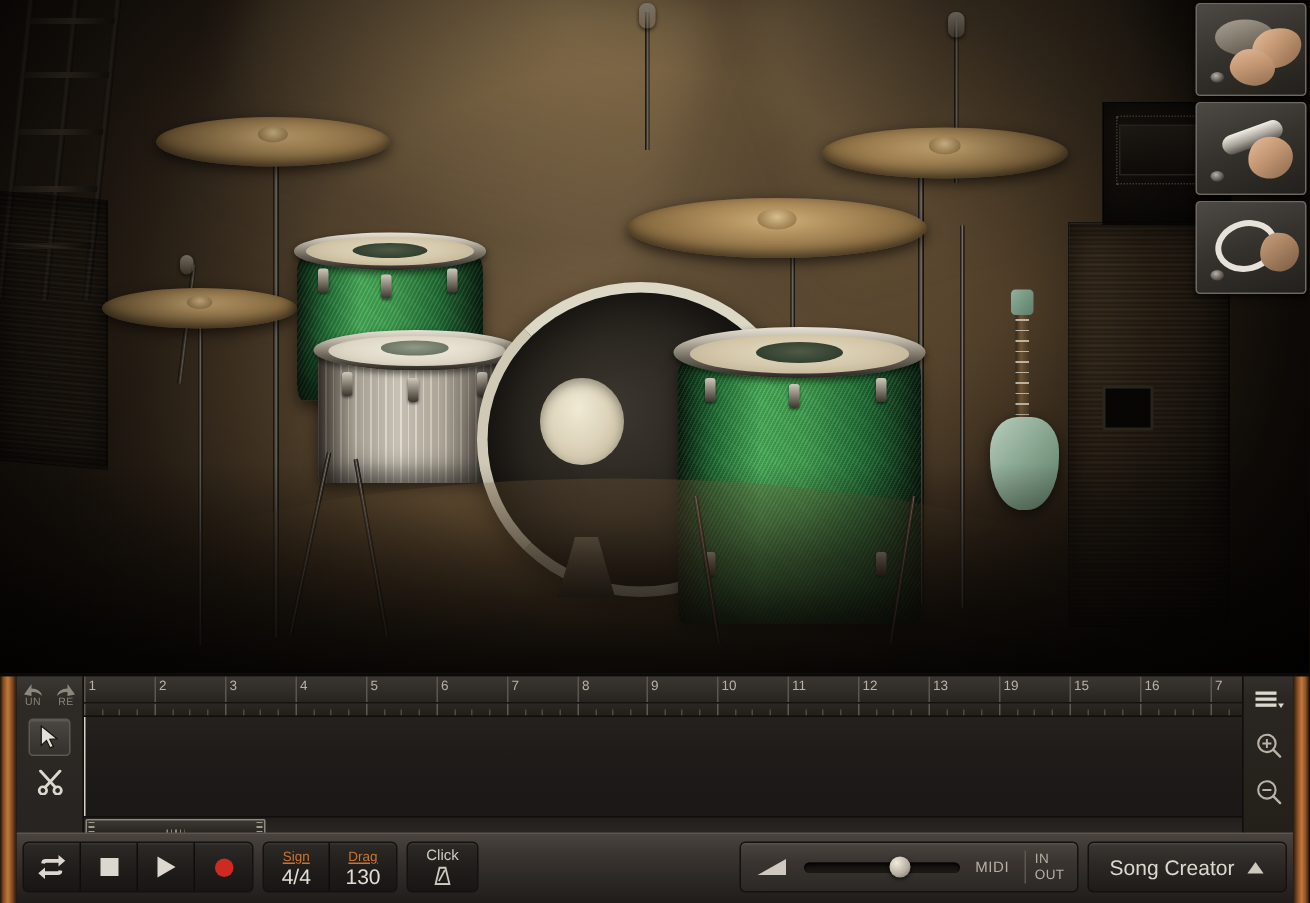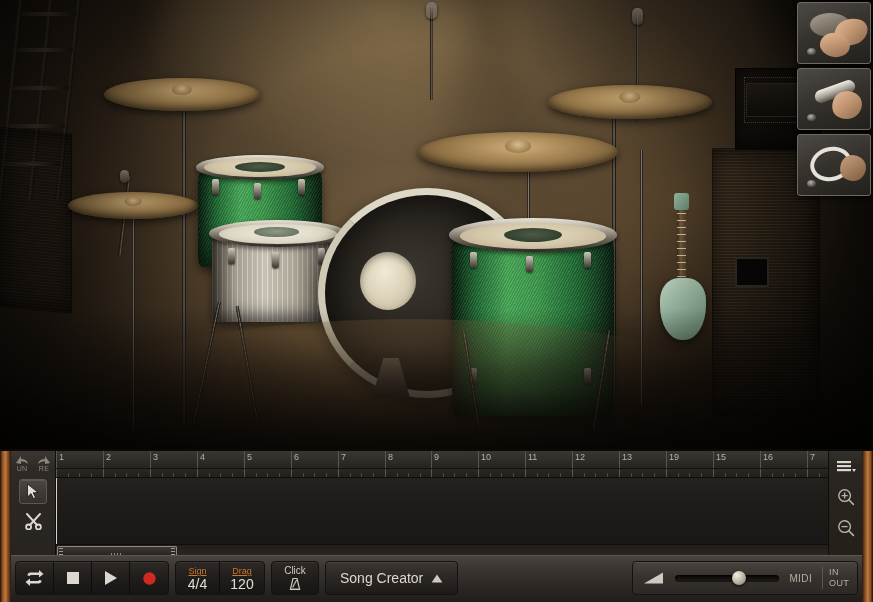--- a/index.html
+++ b/index.html
@@ -741,49 +741,49 @@
         </div>
       </div>
 
       <div class="tgroup">
         <div class="field">
           <span class="k">Sign</span>
           <span class="v">4/4</span>
         </div>
         <div class="field">
           <span class="k">Drag</span>
-          <span class="v">120</span>
+          <span class="v">130</span>
         </div>
       </div>
 
       <div id="clickbtn">
         <span class="k">Click</span>
         <svg width="14" height="14" viewBox="0 0 14 14">
           <path d="M5 1.5 L9 1.5 L11.6 12.4 L2.4 12.4 Z" fill="none" stroke="#cfc9c0" stroke-width="1.2"></path>
           <path d="M3.3 12.4 L10.7 12.4" stroke="#cfc9c0" stroke-width="1.3"></path>
           <path d="M8.6 3 L4.6 10.4" stroke="#cfc9c0" stroke-width="1.1"></path>
         </svg>
       </div>
 
-      <div id="songcreator">
-        <span class="lbl">Song Creator</span>
-        <svg width="12" height="9" viewBox="0 0 12 9">
-          <path d="M6 0.6 L11.4 8.4 L0.6 8.4 Z" fill="#cfc9c0"></path>
-        </svg>
-      </div>
-
       <div id="rightgrp">
         <svg width="22" height="14" viewBox="0 0 22 14">
           <path d="M1 12.4 L20 1.6 L20 12.4 Z" fill="#cfc9c0"></path>
         </svg>
         <div id="volslider">
           <div class="track"></div>
           <div id="volknob" style="left: 56.7px;"></div>
         </div>
         <span id="midilbl">MIDI</span>
         <div id="inout">
           <span>IN</span>
           <span>OUT</span>
         </div>
       </div>
+
+      <div id="songcreator">
+        <span class="lbl">Song Creator</span>
+        <svg width="12" height="9" viewBox="0 0 12 9">
+          <path d="M6 0.6 L11.4 8.4 L0.6 8.4 Z" fill="#cfc9c0"></path>
+        </svg>
+      </div>
     </div>
   </div>
 </div>
 
 </body></html>

